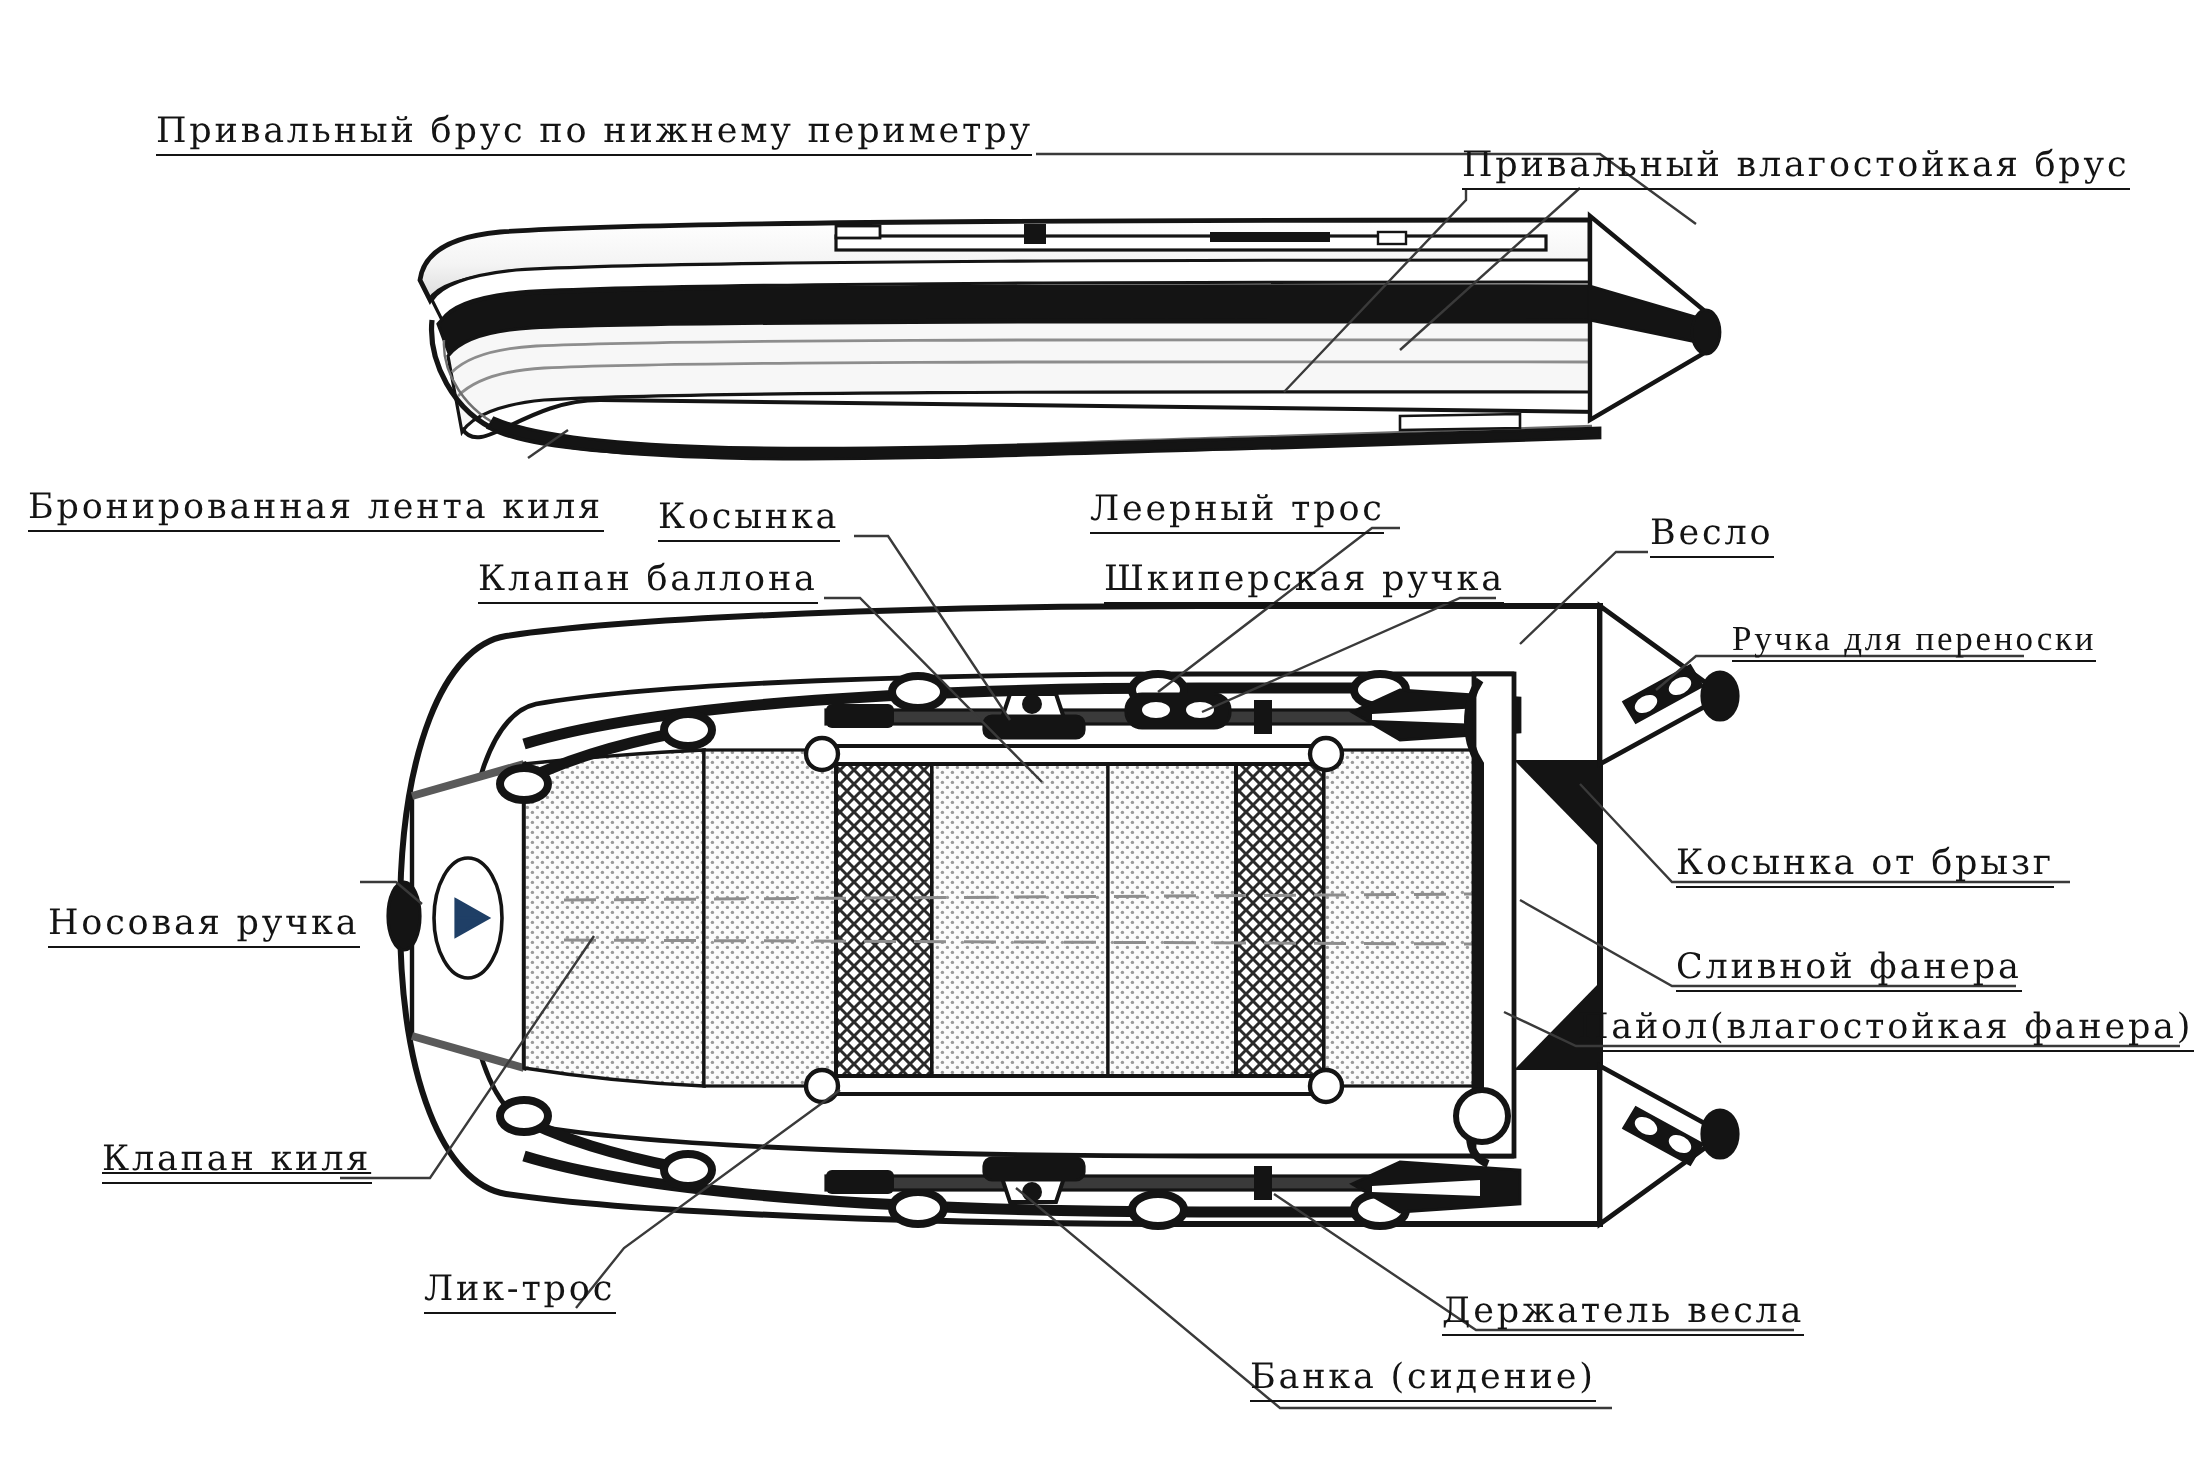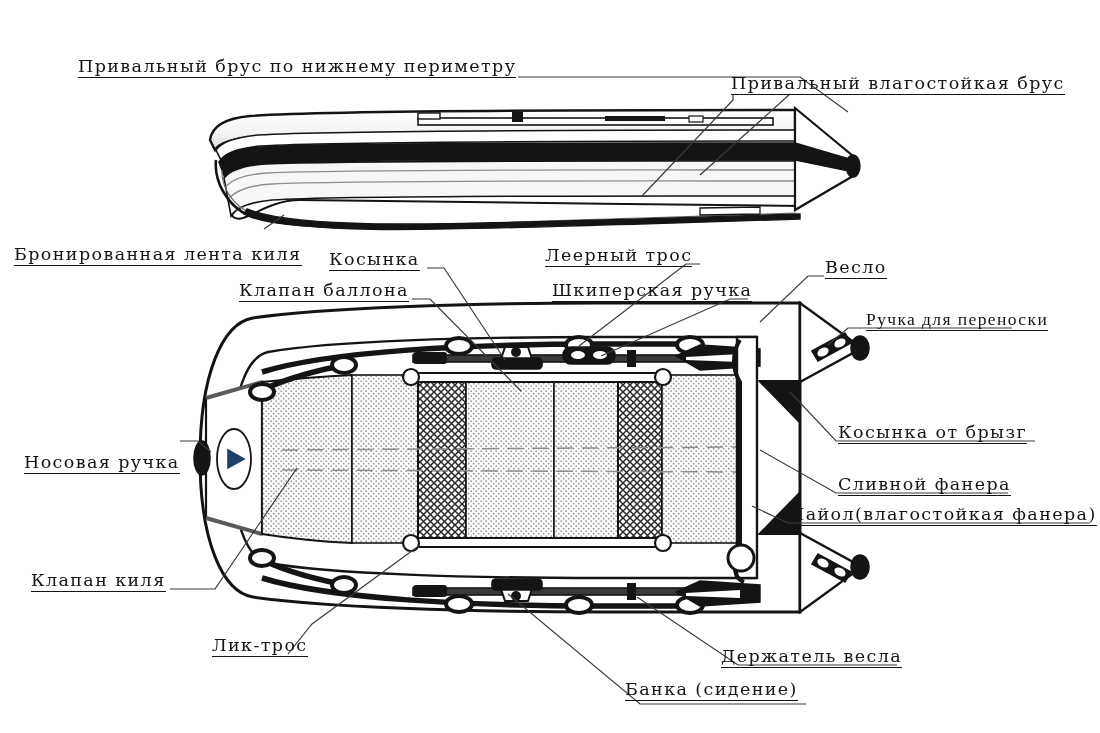--- a/index.html
+++ b/index.html
@@ -224,19 +224,19 @@
     <div class="lbl" style="left:329px;top:250px;">Косынка</div>
     <div class="lbl" style="left:545px;top:246px;">Леерный трос</div>
     <div class="lbl" style="left:239px;top:281px;">Клапан баллона</div>
     <div class="lbl" style="left:552px;top:281px;">Шкиперская ручка</div>
     <div class="lbl" style="left:825px;top:258px;">Весло</div>
     <div class="lbl" style="left:866px;top:310px;font-family:Liberation Serif, serif;">Ручка для переноски</div>
     <div class="lbl" style="left:24px;top:423px;margin-top:30px;">Носовая ручка</div>
     <div class="lbl" style="left:838px;top:423px;">Косынка от брызг</div>
     <div class="lbl" style="left:838px;top:475px;">Сливной фанера</div>
     <div class="lbl" style="left:789px;top:505px;">Пайол(влагостойкая фанера)</div>
-    <div class="lbl" style="left:31px;top:571px;">Клапан киля</div>
+    <div class="lbl" style="left:51px;top:571px;text-decoration:underline;">Клапан киля</div>
     <div class="lbl" style="left:212px;top:636px;">Лик-трос</div>
     <div class="lbl" style="left:721px;top:647px;">Держатель весла</div>
     <div class="lbl" style="left:625px;top:680px;text-align:right;">Банка (сидение)</div>
   </div>
 
 </div>
 
 </body></html>

